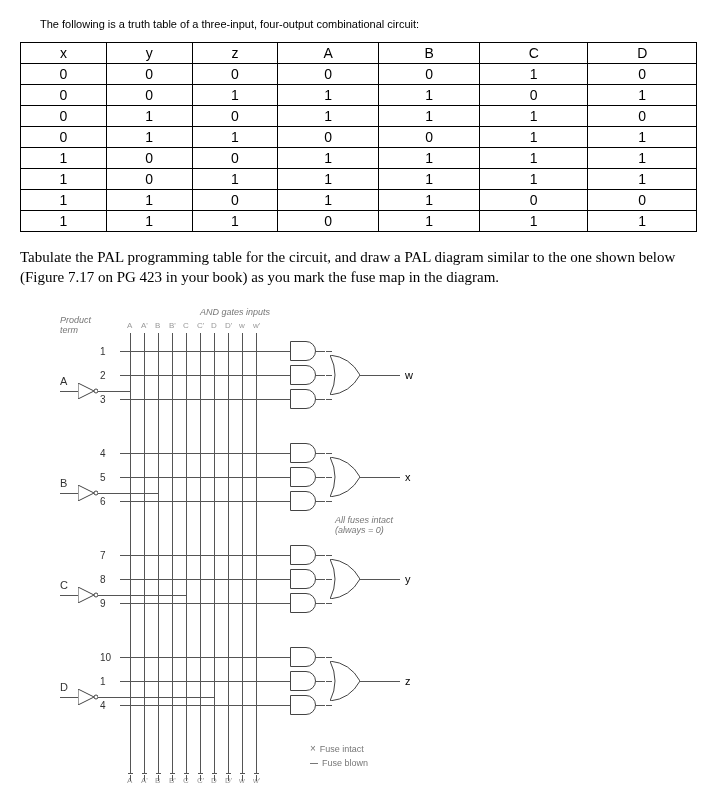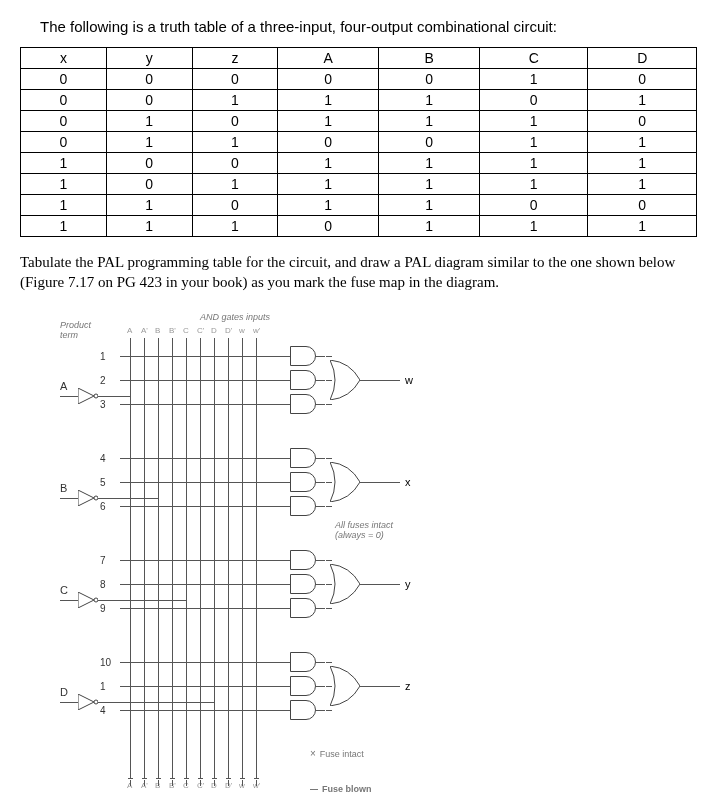--- a/index.html
+++ b/index.html
@@ -6,21 +6,21 @@
     body {
       width: 717px;
       font-family: Arial, sans-serif;
       background: #fff;
       color: #000;
       font-size: 14px;
       padding: 10px 20px;
     }
     .intro {
       margin: 8px 0 12px 20px;
-      font-size: 15px;
+      font-size: 11px;
     }
     table.truth {
       border-collapse: collapse;
       width: 100%;
       margin-bottom: 16px;
     }
     table.truth th, table.truth td {
       border: 1px solid #000;
       text-align: center;
       padding: 2px 0;
@@ -416,17 +416,17 @@
         <div style="position: absolute; left: 266px; top: 402px; width: 6px; height: 1px; background: rgb(85, 85, 85);"></div>
         <div class="or-out" style="left: 300px; top: 378px;"></div>
         <div style="position: absolute; left: 345px; top: 372px; font-size: 11px;">z</div>
       </div>
 
     <div class="side-label" style="left:275px; top:212px; width:80px;">All fuses intact (always = 0)</div>
 
     <div class="legend" style="left:250px; top:440px;">
       <span class="legend-x">×</span><span>Fuse intact</span>
     </div>
-    <div class="legend" style="left:250px; top:476px;font-weight:bold;">
+    <div class="legend" style="left:250px; top:455px;">
       <span class="legend-dash"></span><span>Fuse blown</span>
     </div>
   </div>
 </div>
 
 </body></html>

